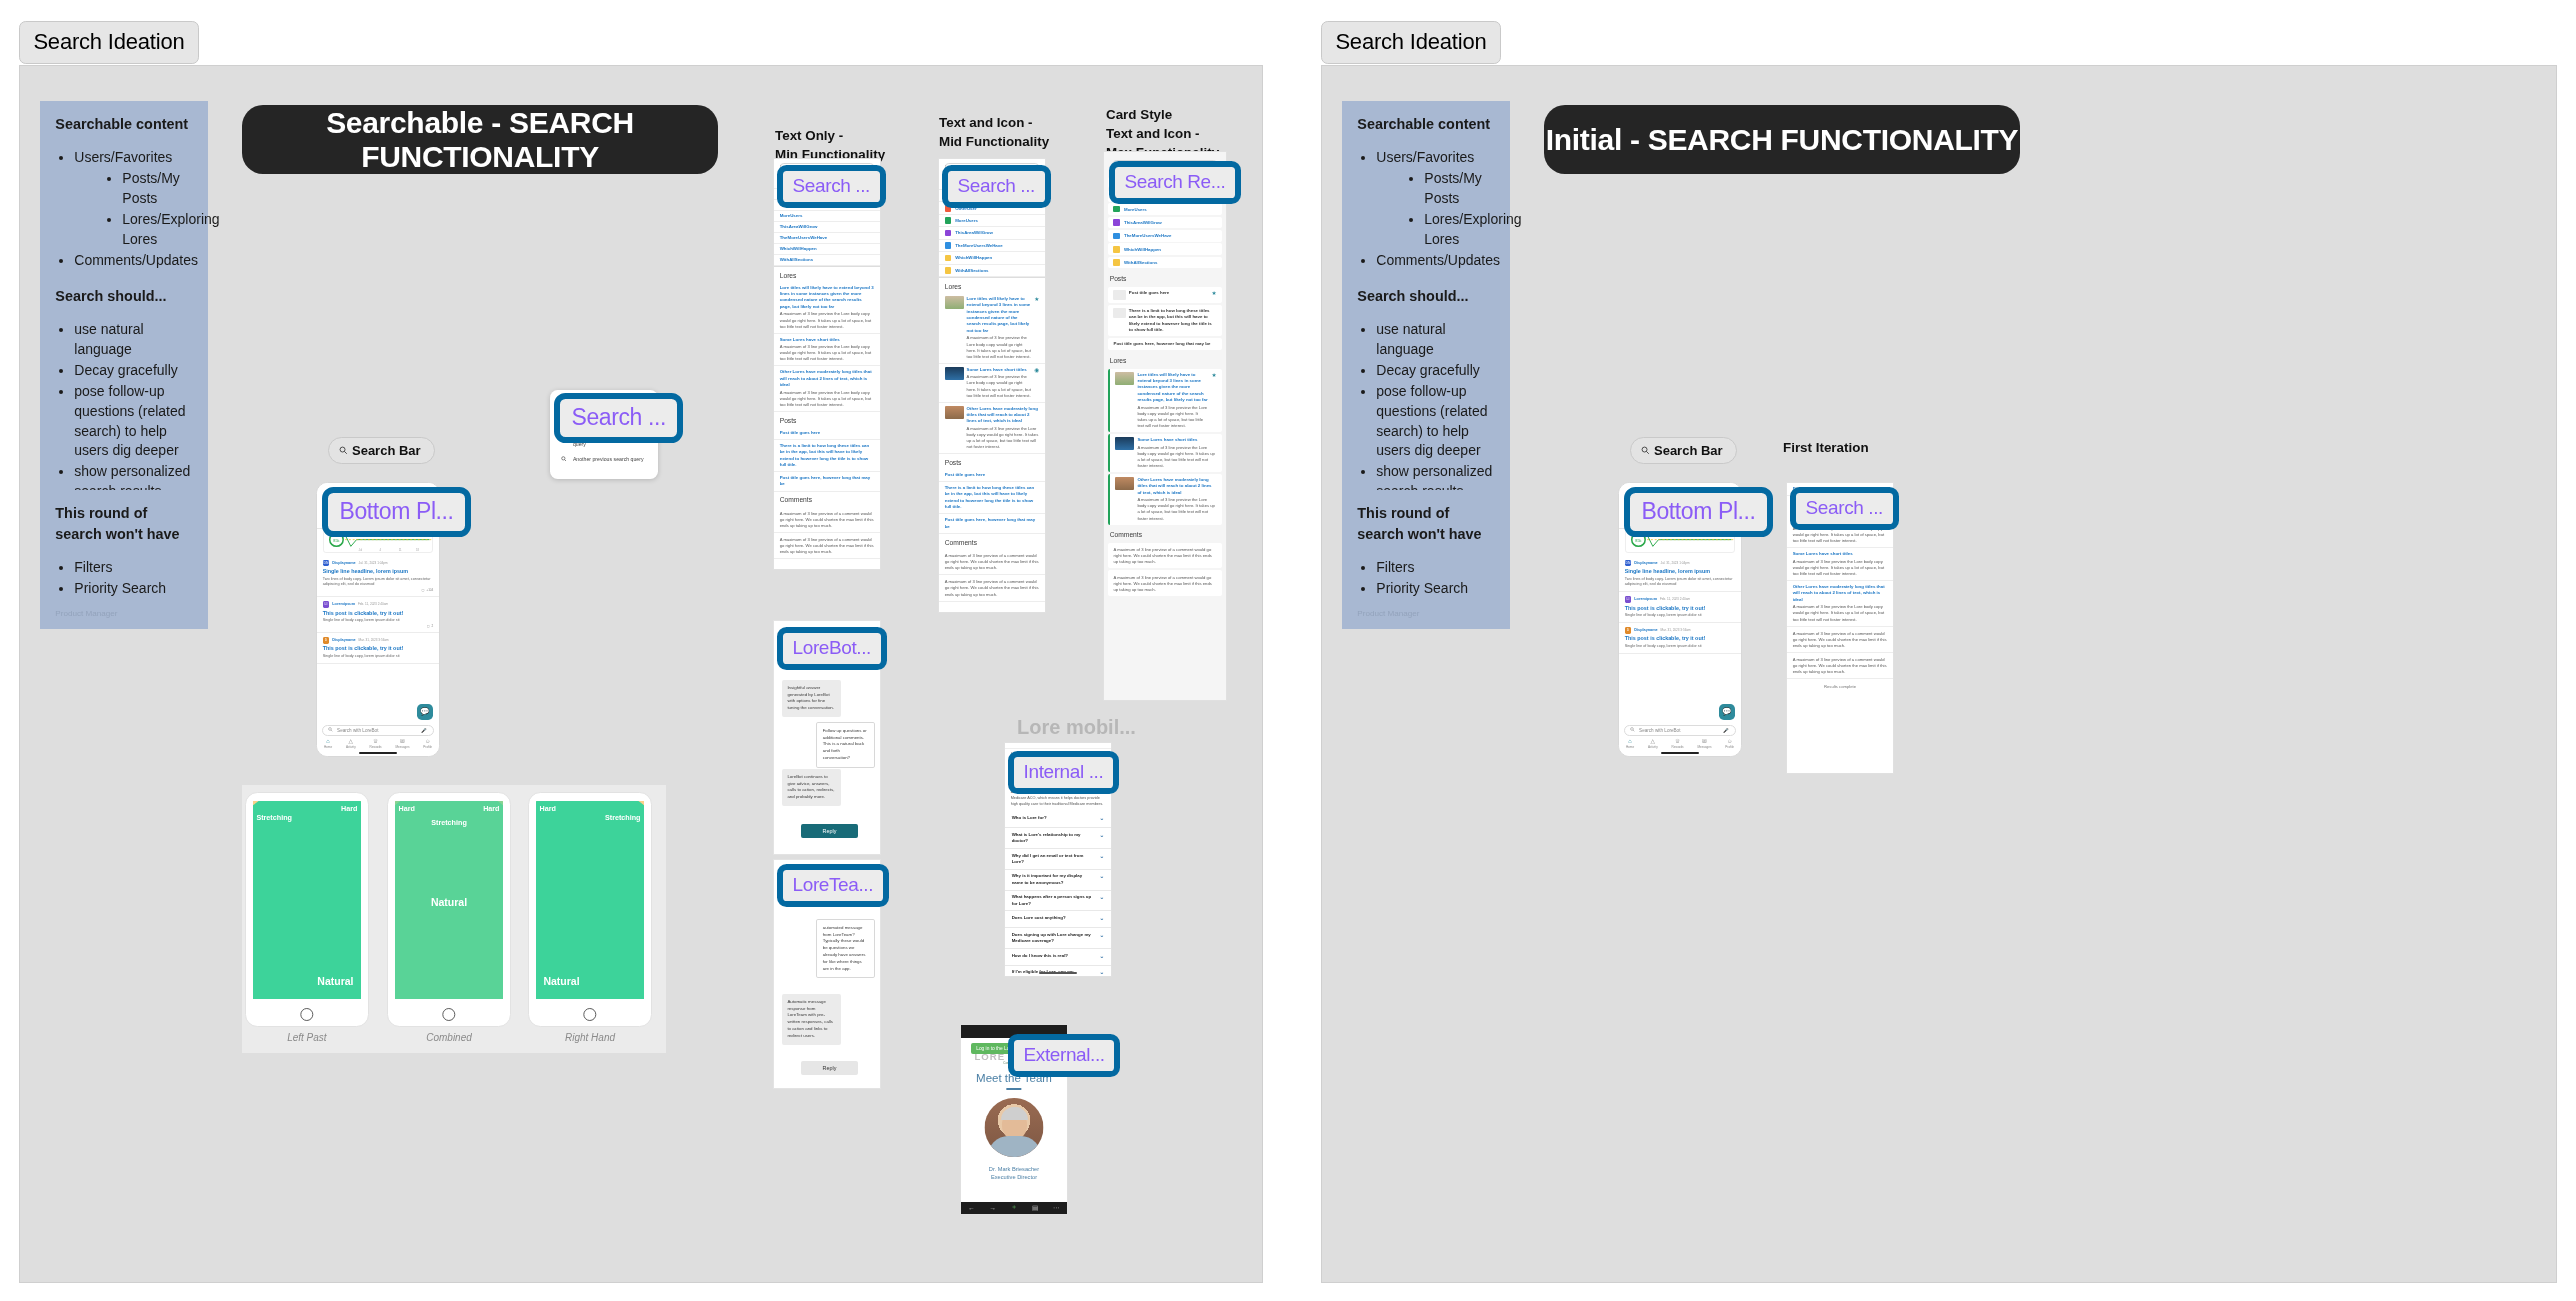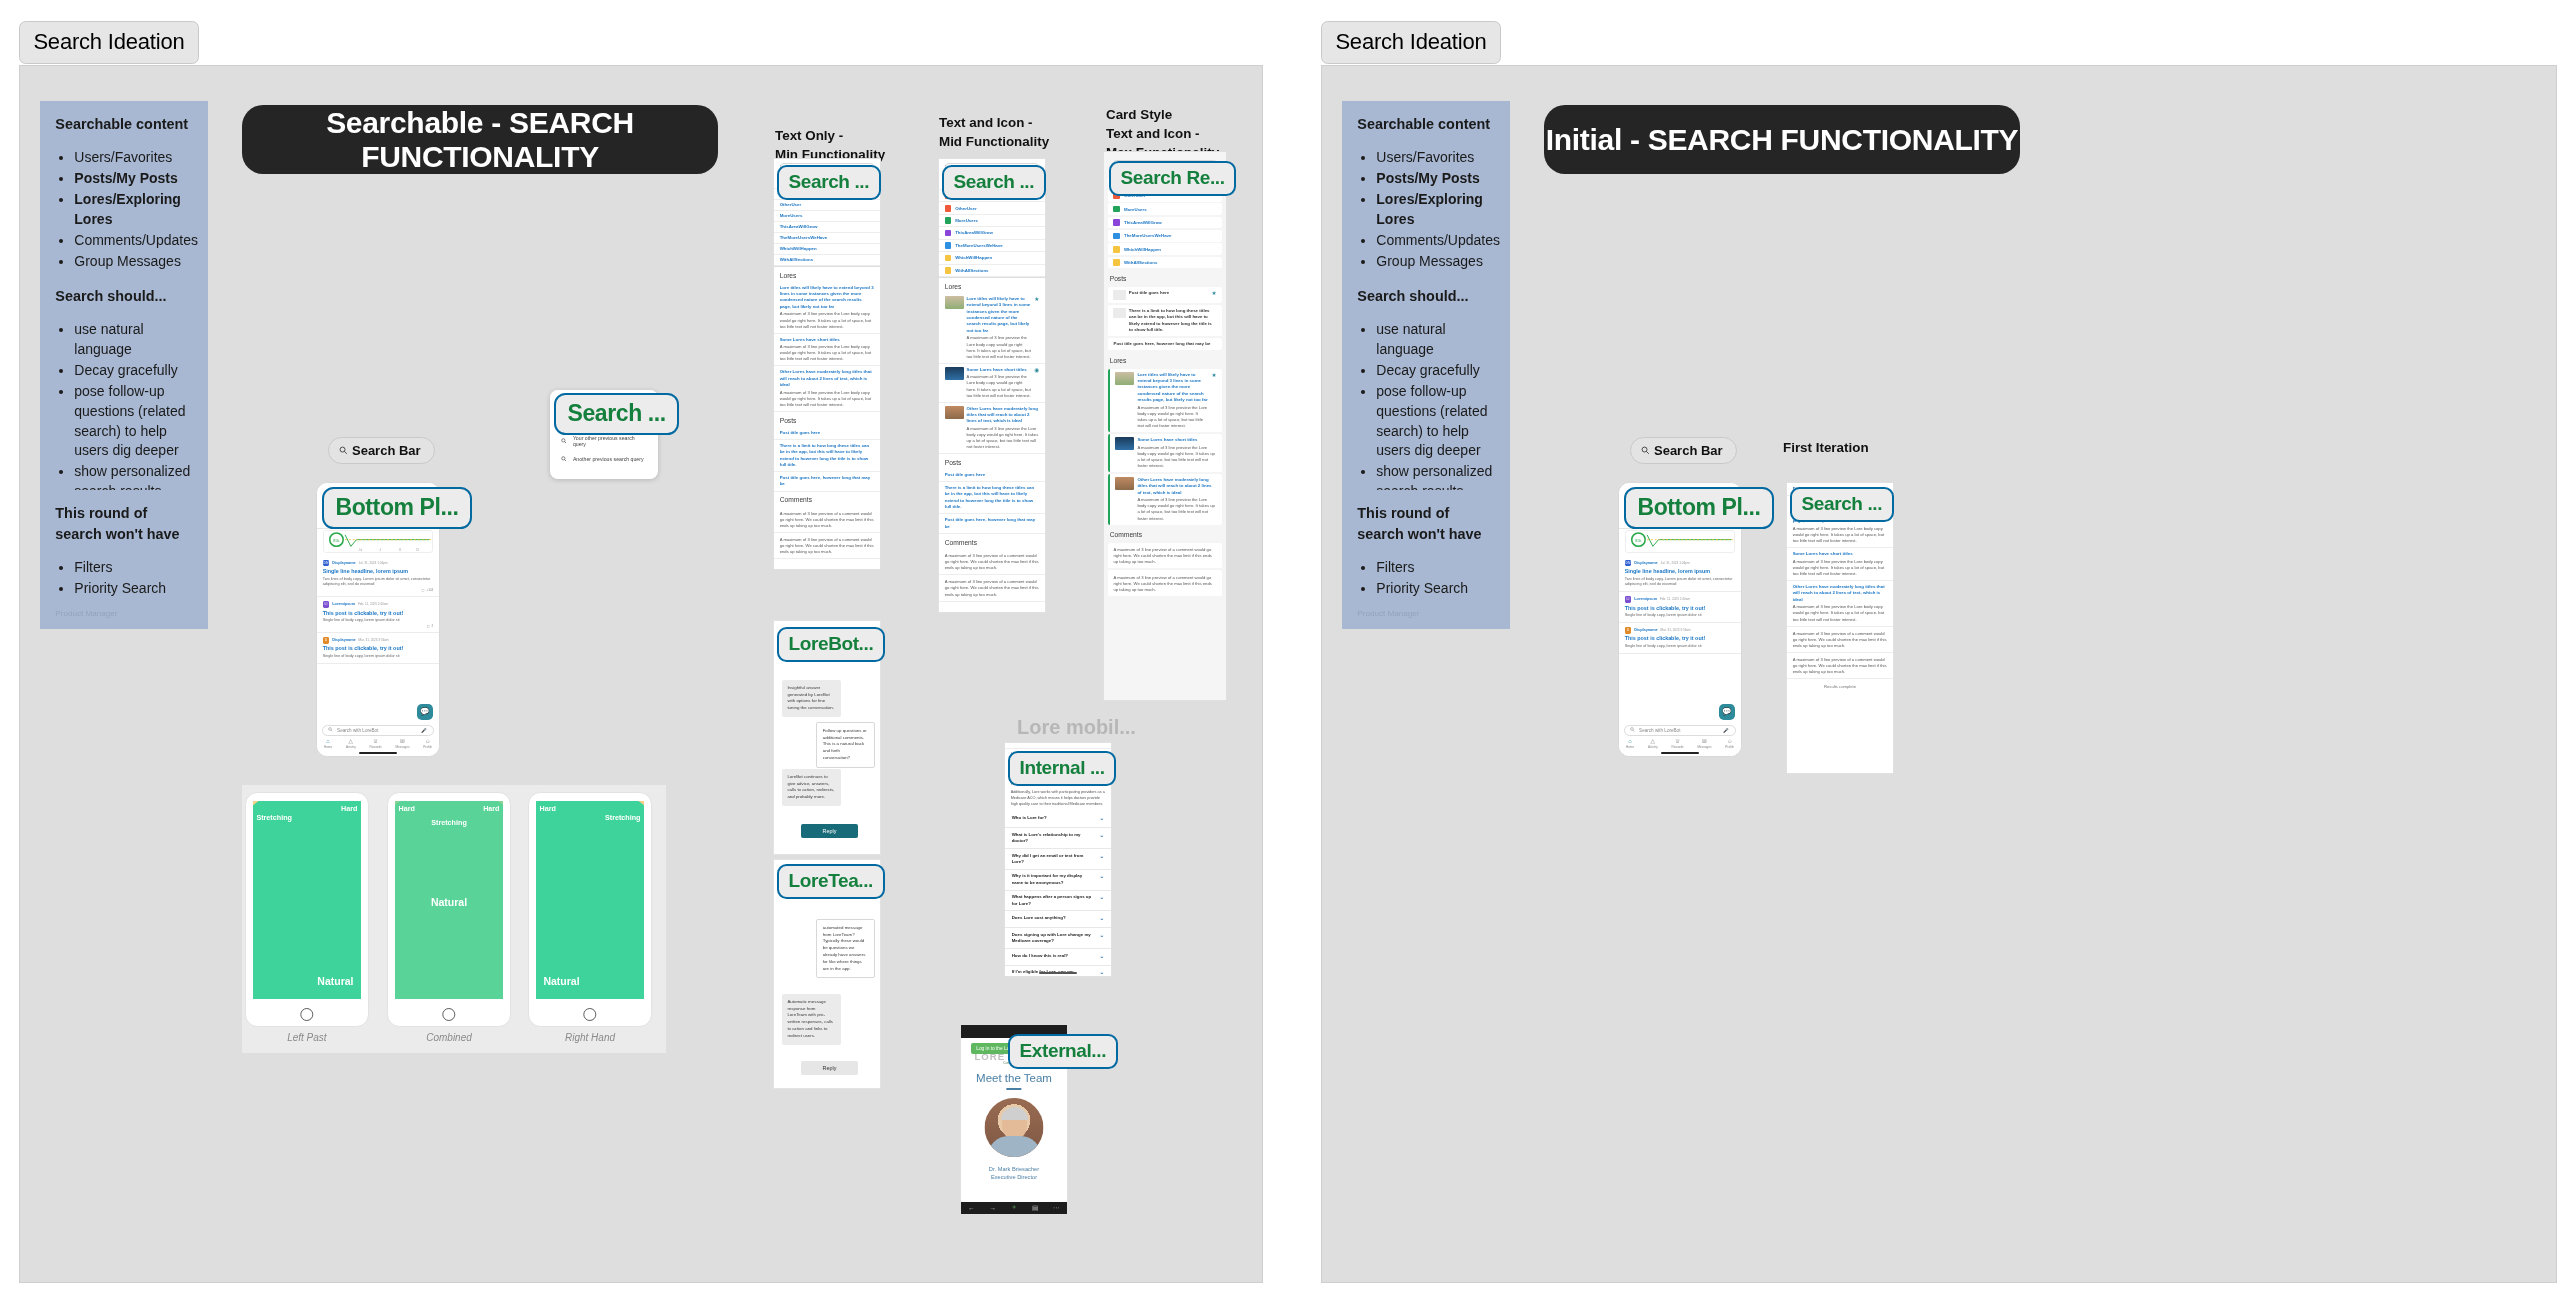--- a/index.html
+++ b/index.html
@@ -45,21 +45,21 @@
     font-size: 14px;
     line-height: 1.42;
   }
   .sticky .sticky-title {
     font-weight: 700;
     font-size: 14.4px;
     margin-bottom: 13.4px;
   }
   .sticky ul { margin: 0; padding-left: 19px; }
   .sticky li { margin: 0 0 1px 0; }
-  .sticky li.b { font-weight: 700; }
+  .sticky li.b { font-weight: 400; margin-left: 48px; }
   .sticky .author {
     font-size: 8.1px;
     color: #93a3bc;
     margin-top: 9.6px;
   }
 
   
   .banner {
     position: absolute;
     background: #252525;
@@ -105,25 +105,25 @@
     align-items: center;
     gap: 4.8px;
     white-space: nowrap;
   }
   .chip svg { display:block; }
 
   
   .board-chip {
     position: absolute;
     background: #ececec;
-    border: 2px solid #0369a1;
+    border: 6px solid #0369a1;
     border-radius: 11.5px;
     font-size: 23px;
-    font-weight: 700;
-    color: #15803d;
+    font-weight: 400;
+    color: #8b5cf6;
     padding: 4.8px 11.5px 6.7px 11.5px;
     white-space: nowrap;
     z-index: 6;
     letter-spacing: -0.4px;
   }
   .board-chip.sm { font-size: 19px; border-radius: 9.6px; padding: 3.8px 9.6px 5.7px 9.6px; }
 
   
   .mock {
     position: absolute;

